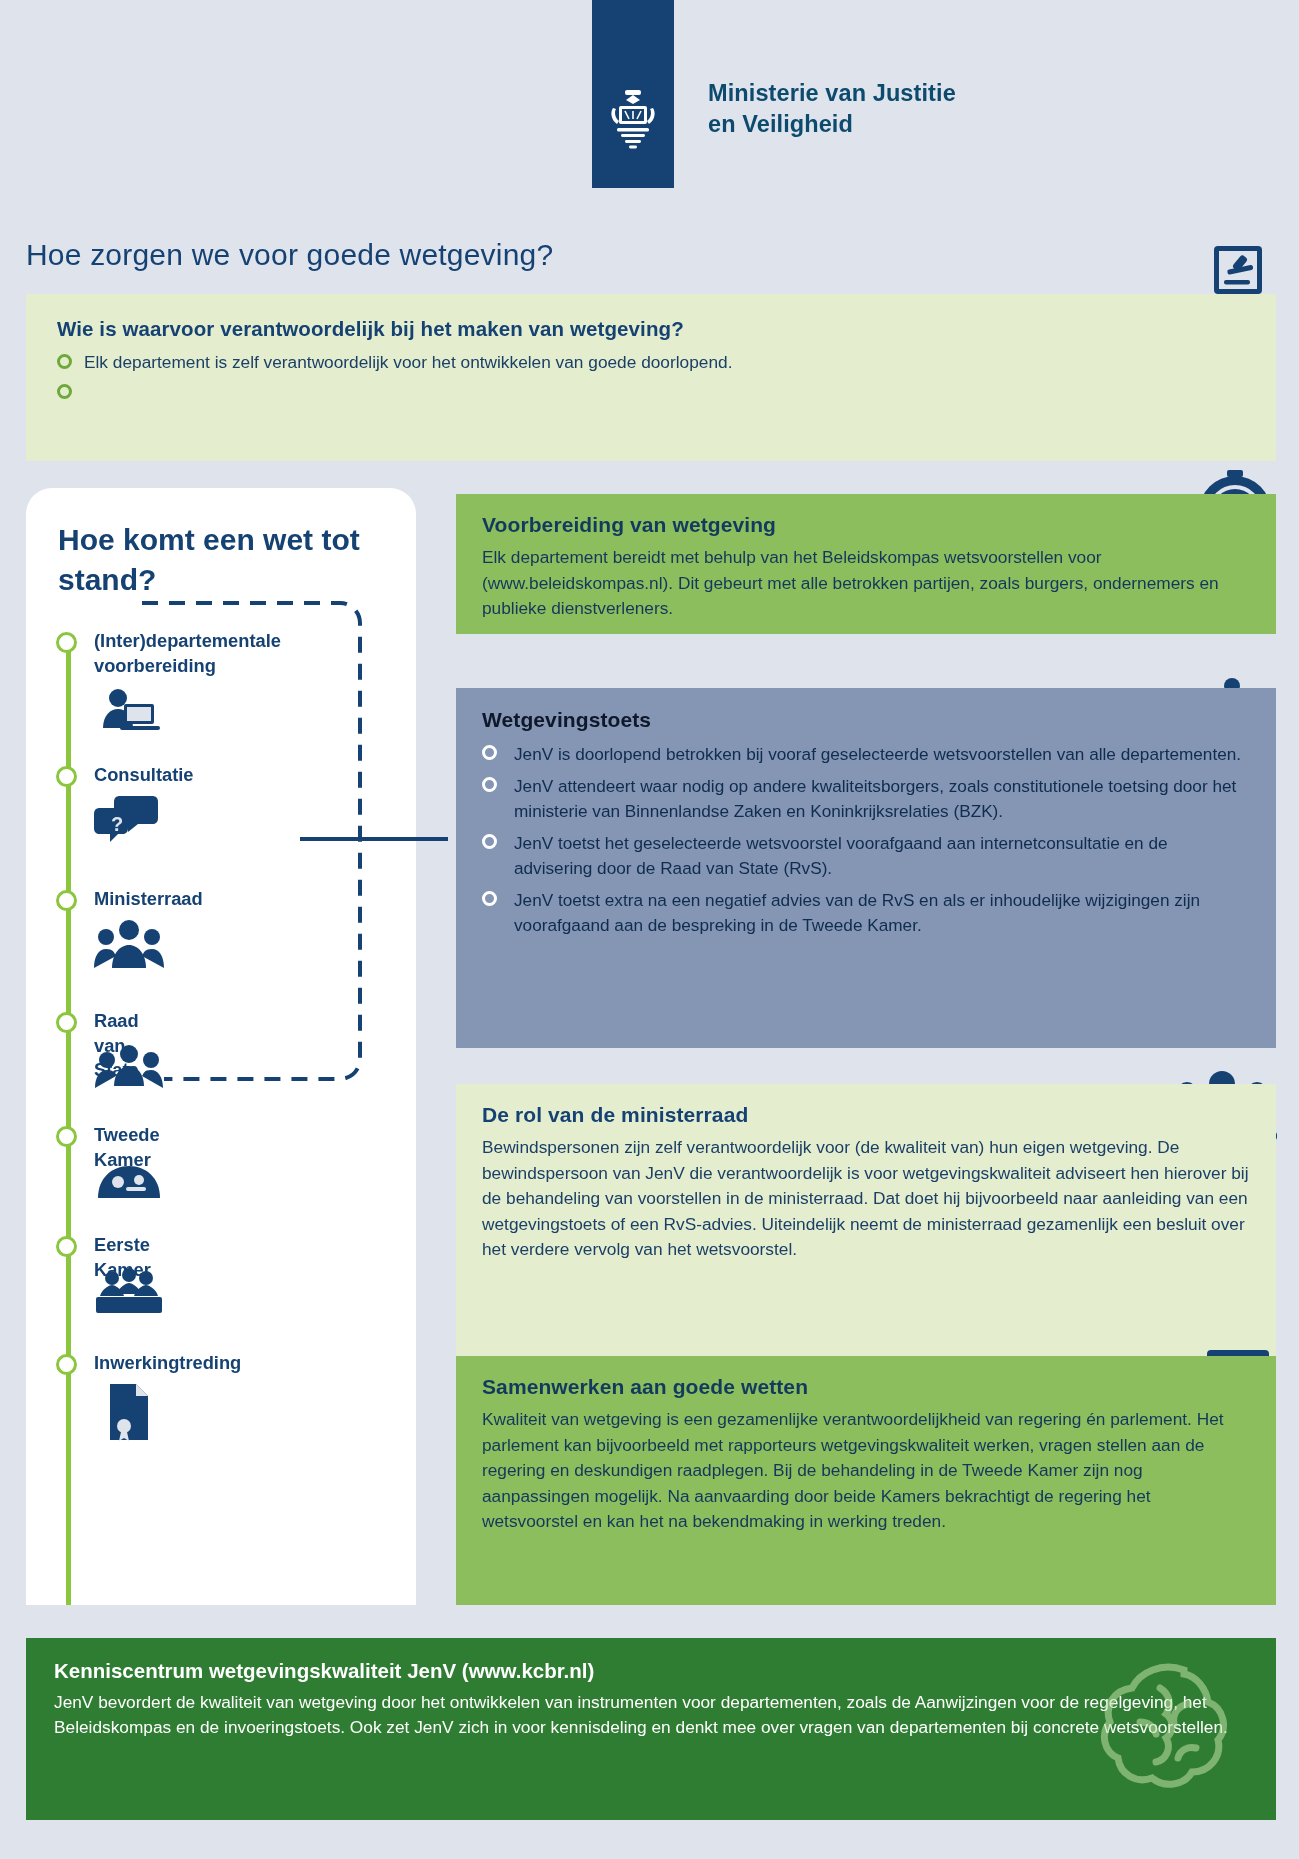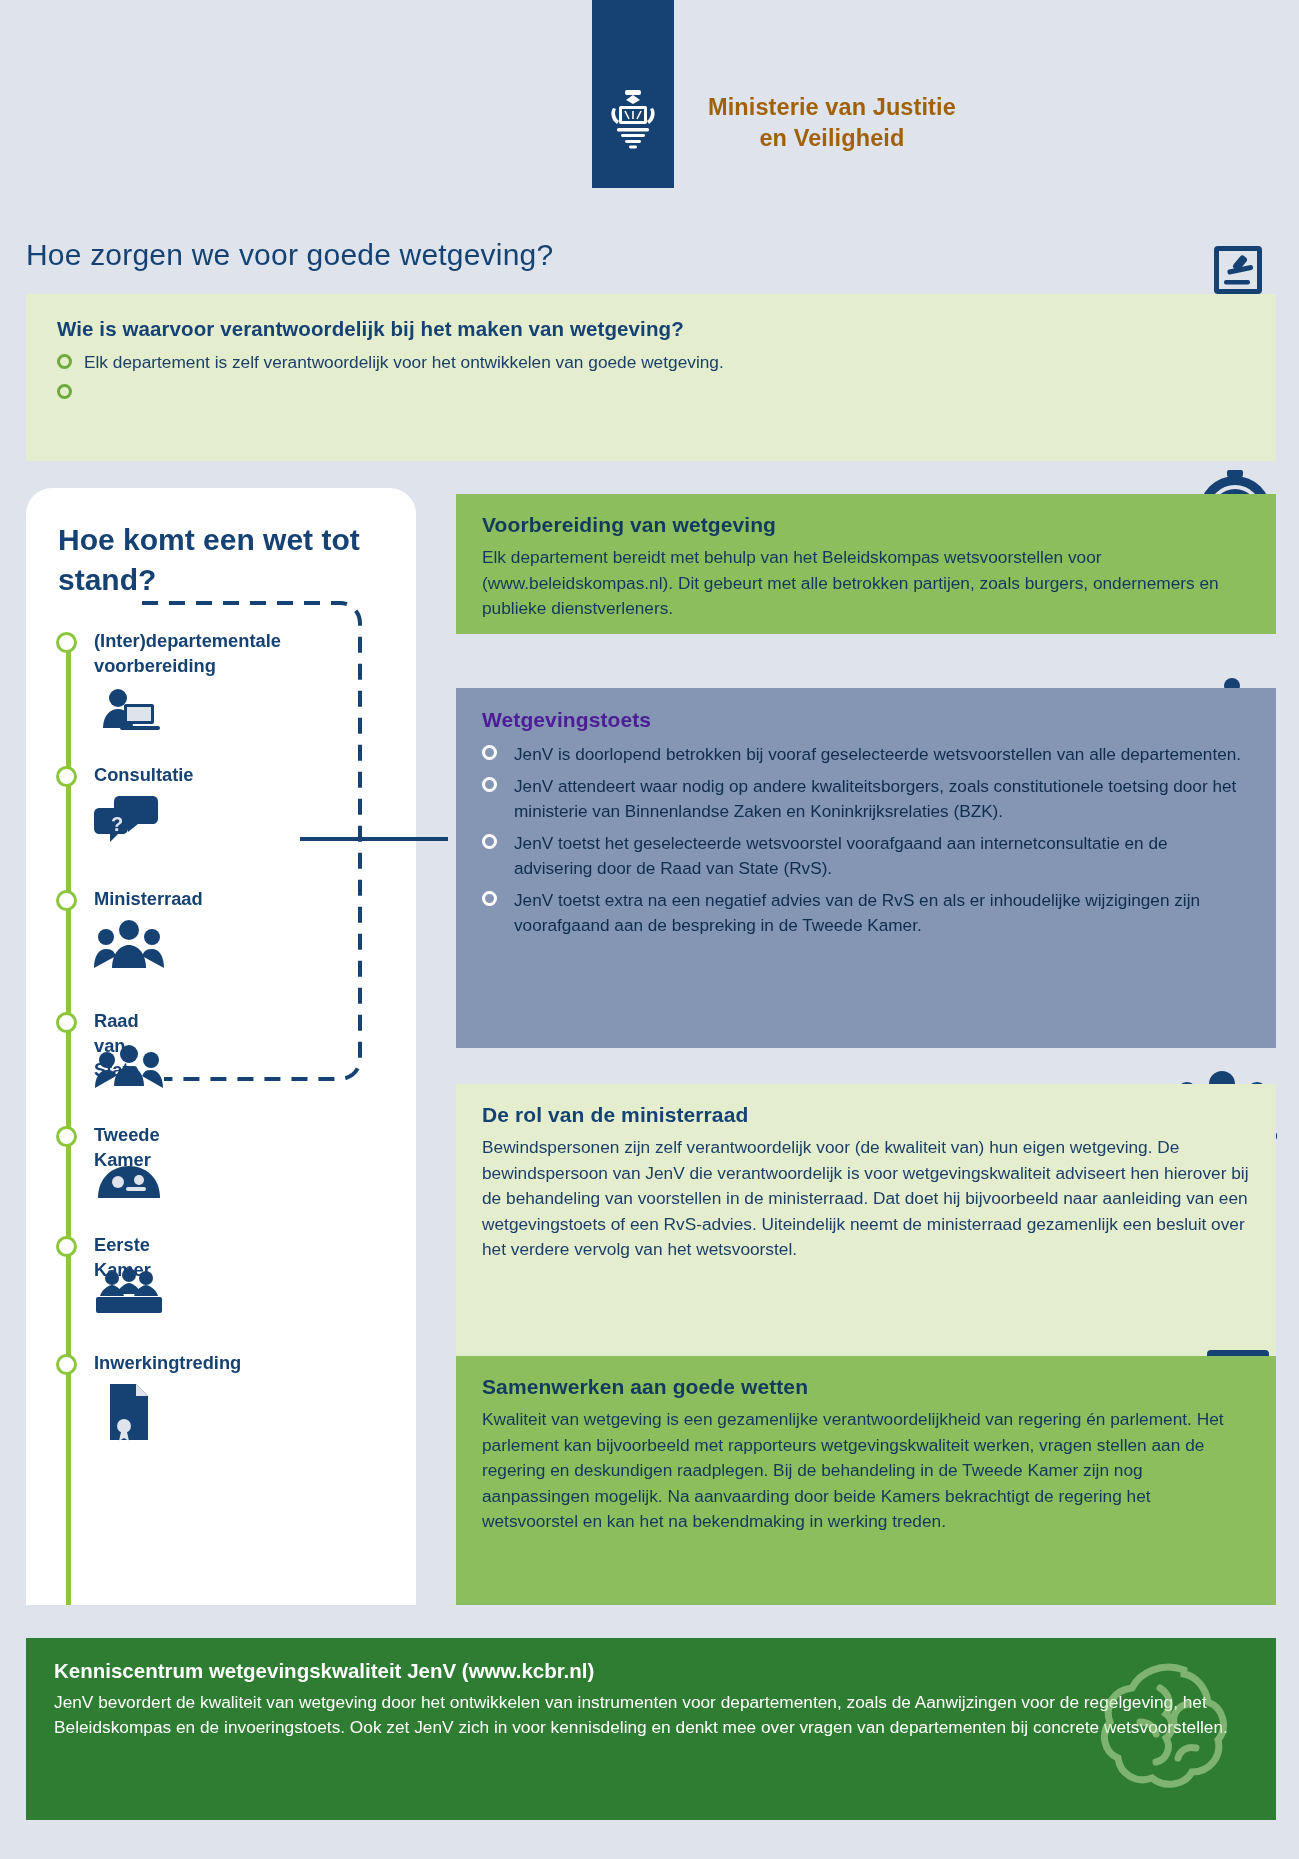--- a/index.html
+++ b/index.html
@@ -31,27 +31,26 @@
     position: absolute;
     left: 50%;
     top: 88px;
     transform: translateX(-50%);
     width: 52px;
     height: 62px;
   }
   .ministry-name {
     position: absolute;
     left: 708px;
-    top: 92px;
+    top: 78px;
     font-size: 23.5px;
     font-weight: bold;
     line-height: 1.32;
-    color: #a16207;
+    color: #0c4a6e;
     letter-spacing: .1px;
-    text-align: center;
   }
 
   
   .page-title {
     position: absolute;
     left: 26px;
     top: 238px;
     font-size: 30px;
     font-weight: normal;
     color: #154273;
@@ -225,21 +224,21 @@
   }
   .p-voorbereiding h3 { color: #123a5e; }
   .p-voorbereiding p { color: #13385c; }
 
   .p-toets {
     top: 688px;
     height: 360px;
     background: #8595b4;
     padding: 20px 26px 0 26px;
   }
-  .p-toets h3 { color: #4c1d95; }
+  .p-toets h3 { color: #0f172a; }
   .p-toets ul {
     margin: 10px 0 0 0;
     padding: 0;
     list-style: none;
   }
   .p-toets li {
     position: relative;
     margin: 0 8px 7px 32px;
     font-size: 17.2px;
     line-height: 1.45;
@@ -342,21 +341,21 @@
     <path d="M4 70 c8 -8 20 -8 28 -2 l8 6 h26 c5 0 5 8 0 8 H36 c-6 0 -10 -2 -14 -6 l-6 -5z"></path>
     <path d="M8 78 c10 6 22 10 34 10 h24 c5 0 5 -8 0 -8"></path>
   </g>
 </svg>
 
 <div class="band-resp">
   <h2>Wie is waarvoor verantwoordelijk bij het maken van wetgeving?</h2>
   <ul class="bullets">
     <li>
       <span class="ring"></span>
-      <span>Elk departement is zelf verantwoordelijk voor het ontwikkelen van goede wetgeving.</span>
+      <span>Elk departement is zelf verantwoordelijk voor het ontwikkelen van goede doorlopend.</span>
     </li>
     <li>
       <span class="ring"></span>
     </li>
   </ul>
 </div>
 
 <div class="timeline-card">
   <h2>Hoe komt een wet
 tot stand?</h2>

